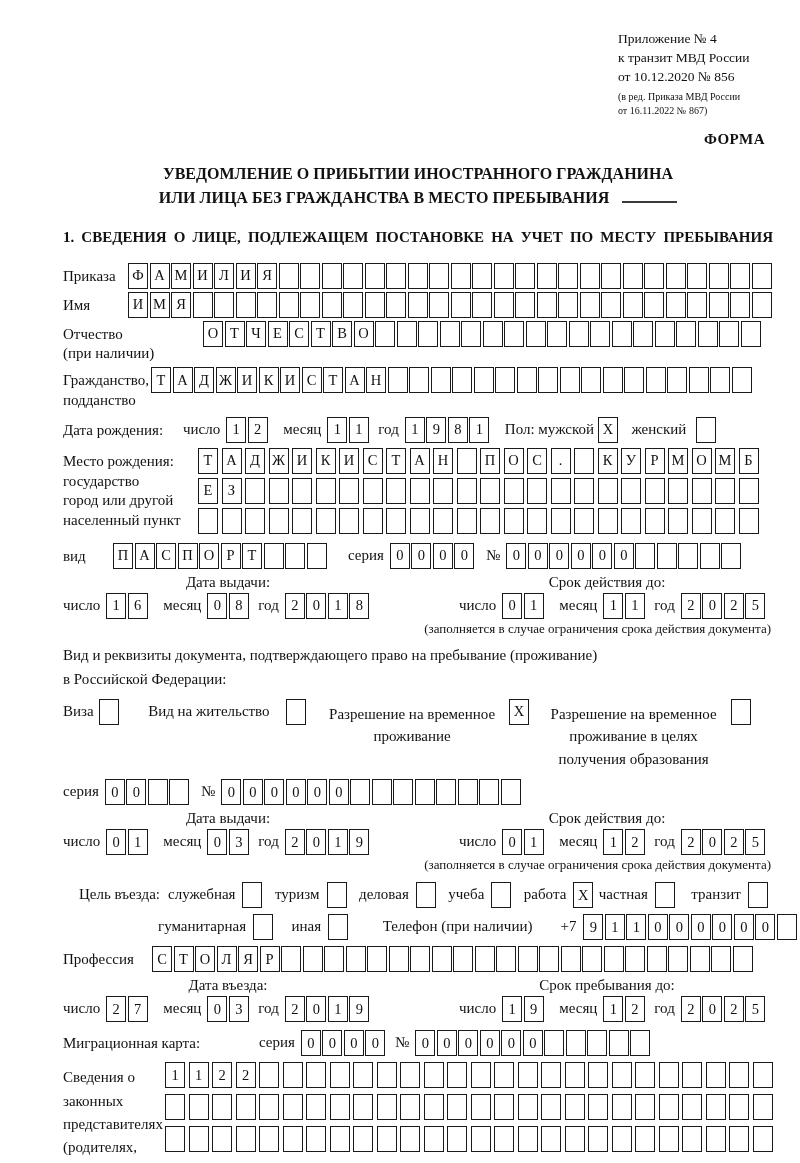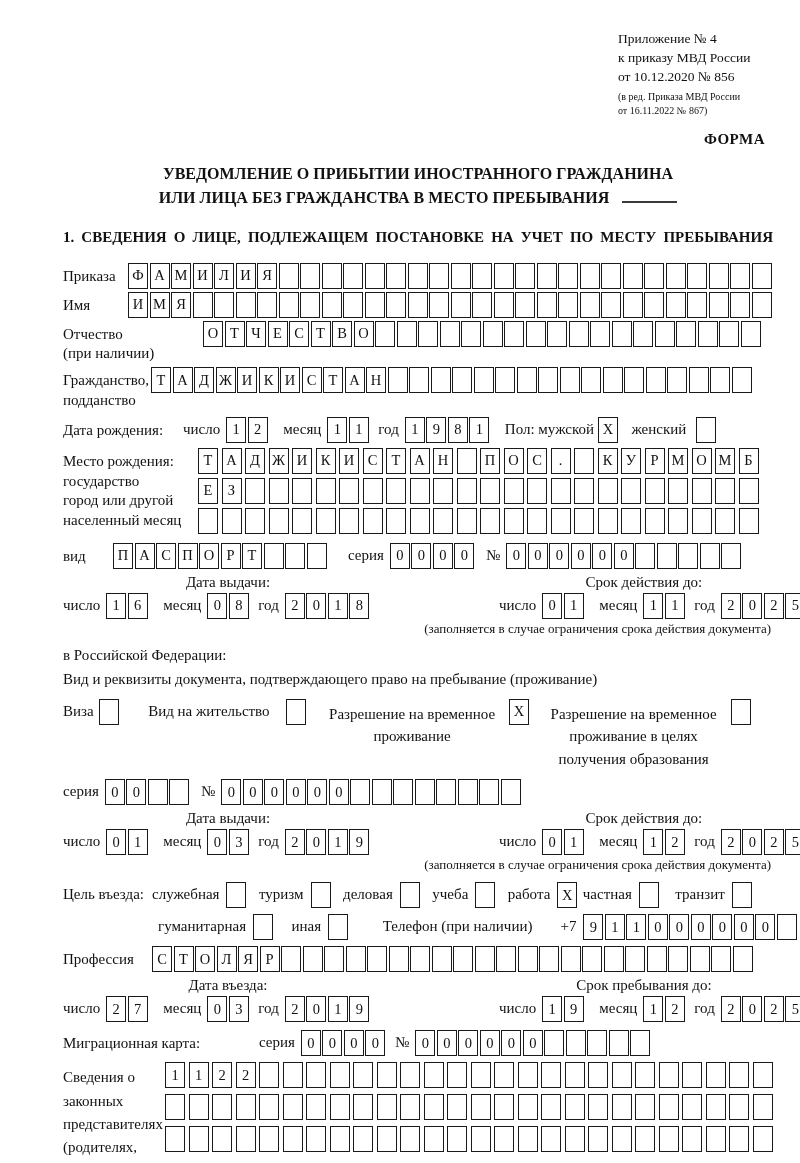--- a/index.html
+++ b/index.html
@@ -27,43 +27,43 @@
   .boxes { display:flex; flex:none; }
   .cell {
     flex:none; display:inline-flex; align-items:center; justify-content:center;
     width:20px; height:26px; border:1.7px solid #1a1a1a; margin-right:1.5px;
     font-size:14.5px; background:#fff;
   }
   .sp .cell { margin-right:3.5px; }
   .g  { flex:none; margin:0 6px 0 14px; padding-top:4px; }
   .g1 { flex:none; margin-right:6px; padding-top:4px; }
 
-  .dp { display:flex; margin-top:5px;gap:40px; }
+  .dp { display:flex; margin-top:5px; }
   .dpc1 { width:368px; flex:none; }
   .dpc2 { flex:1; }
   .dhead { text-align:center; margin-bottom:2px; padding-left:10px; }
   .dval { display:flex; align-items:flex-start; }
   .dnote { text-align:right; font-size:13px; margin-top:2px; padding-right:2px; }
 
   .pr { display:flex; align-items:flex-start; margin-top:8px; }
   .ptm { flex:none; text-align:center; line-height:1.5; padding-top:4px; }
   .pt  { flex:none; padding-top:4px; }
 
-  .purp { display:flex; align-items:flex-start; margin-top:9px; }
+  .purp { display:flex; align-items:flex-start; margin-top:9px;margin-left:16px; }
   .purp .pt { margin-right:7px; }
   .purp .boxes { margin-right:11px; }
 </style>
 </head>
 <body>
 
 <div class="page">
 
   <div class="annex">
     <div>Приложение № 4</div>
-    <div>к приказу МВД России</div>
+    <div>к транзит МВД России</div>
     <div>от 10.12.2020 № 856</div>
     <div class="ed edgap">(в ред. Приказа МВД России</div>
     <div class="ed">от 16.11.2022 № 867)</div>
   </div>
 
   <div class="forma">ФОРМА</div>
 
   <div class="title">
     <div>УВЕДОМЛЕНИЕ О ПРИБЫТИИ ИНОСТРАННОГО ГРАЖДАНИНА</div>
     <div>
@@ -244,21 +244,21 @@
     <div class="boxes">
         <span class="cell"></span>
       </div>
   </div>
 
   <div class="frow" style="margin-top:5px">
     <div class="flabel" style="width:135px">
       <div>Место рождения:</div>
       <div>государство</div>
       <div>город или другой</div>
-      <div>населенный месяц</div>
+      <div>населенный пункт</div>
     </div>
     <div>
       <div class="boxes sp" style="margin-bottom:4px">
           <span class="cell">Т</span>
           <span class="cell">А</span>
           <span class="cell">Д</span>
           <span class="cell">Ж</span>
           <span class="cell">И</span>
           <span class="cell">К</span>
           <span class="cell">И</span>
@@ -415,22 +415,22 @@
             <span class="cell">0</span>
             <span class="cell">2</span>
             <span class="cell">5</span>
           </div>
       </div>
     </div>
   </div>
   <div class="dnote">(заполняется в случае ограничения срока действия документа)</div>
 
   <div style="margin-top:6px;line-height:1.6">
+    <div>Вид и реквизиты документа, подтверждающего право на пребывание (проживание)</div>
     <div>в Российской Федерации:</div>
-    <div>Вид и реквизиты документа, подтверждающего право на пребывание (проживание)</div>
   </div>
 
   <div class="pr">
     <span class="pt">Виза</span>
     <div class="boxes" style="margin-left:5px">
         <span class="cell"></span>
       </div>
     <span class="pt" style="margin-left:28px">Вид на жительство</span>
     <div class="boxes" style="margin-left:16px">
         <span class="cell"></span>

